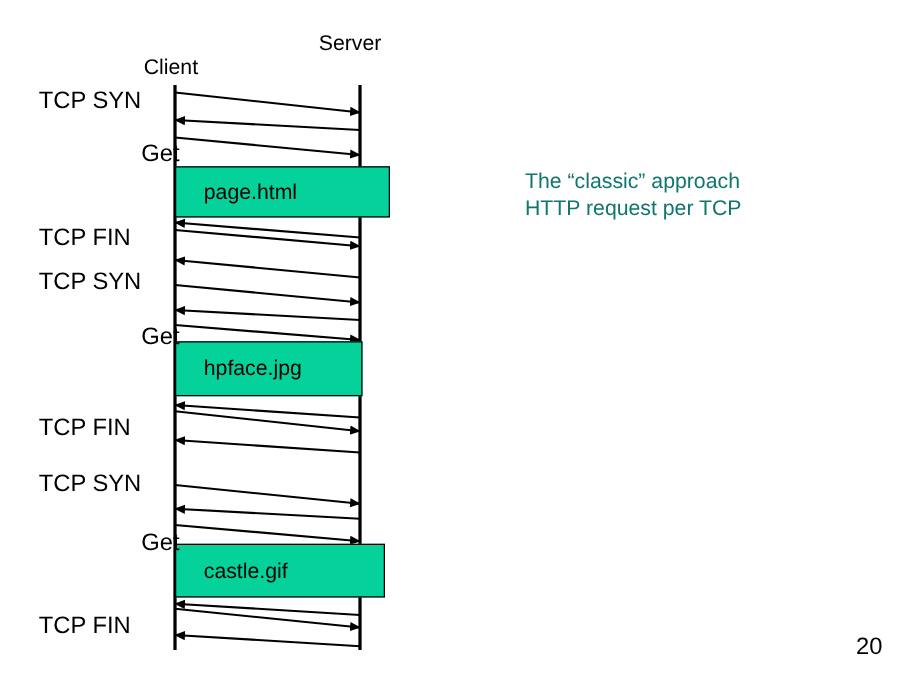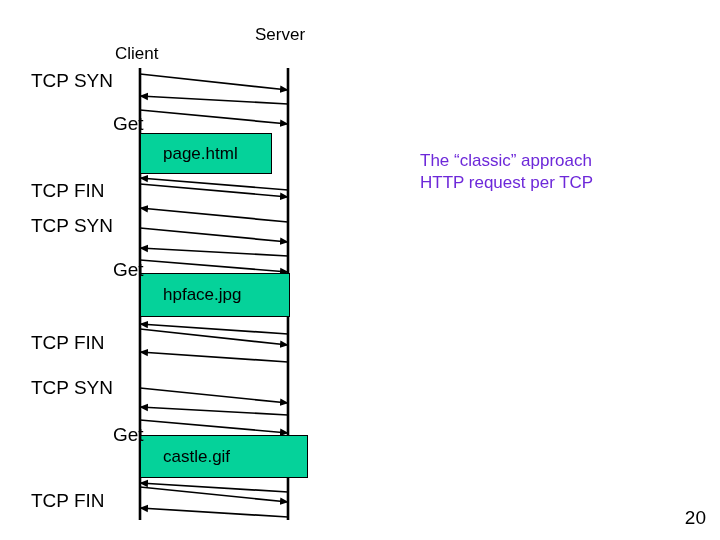--- a/index.html
+++ b/index.html
@@ -36,25 +36,25 @@
   #actor-server {
     left: 255px;
     top: 25px;
   }
   .step-label {
     font-size: 19px;
   }
   #note-block {
     position: absolute;
     left: 420px;
-    top: 150px;
+    top: 134px;
     width: 230px;
     font-size: 17px;
     line-height: 21.5px;
-    color: #6d28d9;
+    color: #0f766e;
   }
   #note-block div {
     white-space: nowrap;
   }
   #page-number {
     position: absolute;
     right: 14px;
     bottom: 11px;
     font-size: 19px;
     color: #000;
@@ -120,21 +120,21 @@
         <line x1="140" y1="388" x2="288" y2="403" stroke="#000000" stroke-width="1.7" marker-end="url(#ah-r)"></line>
         <line x1="288" y1="415" x2="140" y2="407" stroke="#000000" stroke-width="1.7" marker-end="url(#ah-l)"></line>
         <line x1="140" y1="420" x2="288" y2="433" stroke="#000000" stroke-width="1.7" marker-end="url(#ah-r)"></line>
         <line x1="288" y1="492" x2="140" y2="483" stroke="#000000" stroke-width="1.7" marker-end="url(#ah-l)"></line>
         <line x1="140" y1="487" x2="288" y2="502" stroke="#000000" stroke-width="1.7" marker-end="url(#ah-r)"></line>
         <line x1="288" y1="517" x2="140" y2="508" stroke="#000000" stroke-width="1.7" marker-end="url(#ah-l)"></line>
       </g>
   </svg>
 
   <div id="boxes-layer">
-      <div class="msgbox" style="left: 140px; top: 133px; width: 132px; height: 41px; background: rgb(5, 210, 154);">
+      <div class="msgbox" style="left: 140px; top: 133px; width: 172px; height: 41px; background: rgb(5, 210, 154);">
         <span>page.html</span>
       </div>
       <div class="msgbox" style="left: 140px; top: 273px; width: 150px; height: 44px; background: rgb(5, 210, 154);">
         <span>hpface.jpg</span>
       </div>
       <div class="msgbox" style="left: 140px; top: 435px; width: 168px; height: 43px; background: rgb(5, 210, 154);">
         <span>castle.gif</span>
       </div>
     </div>
 

